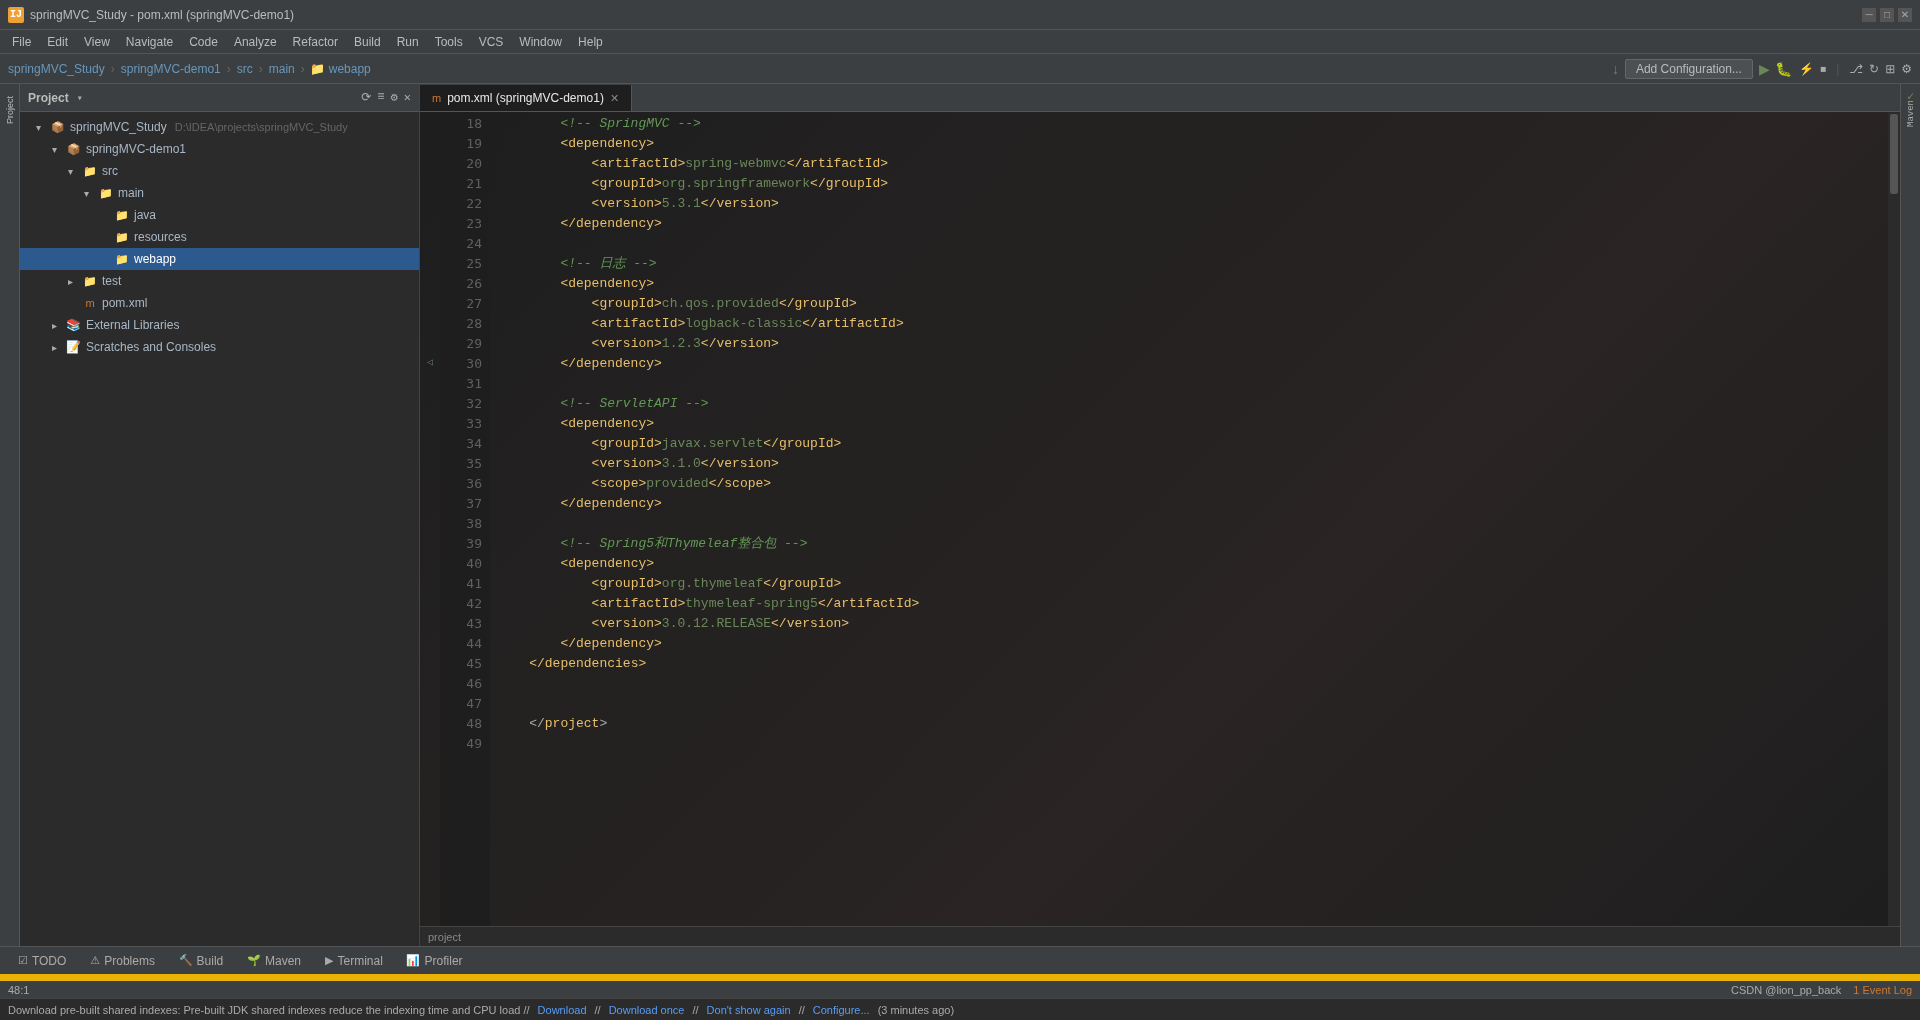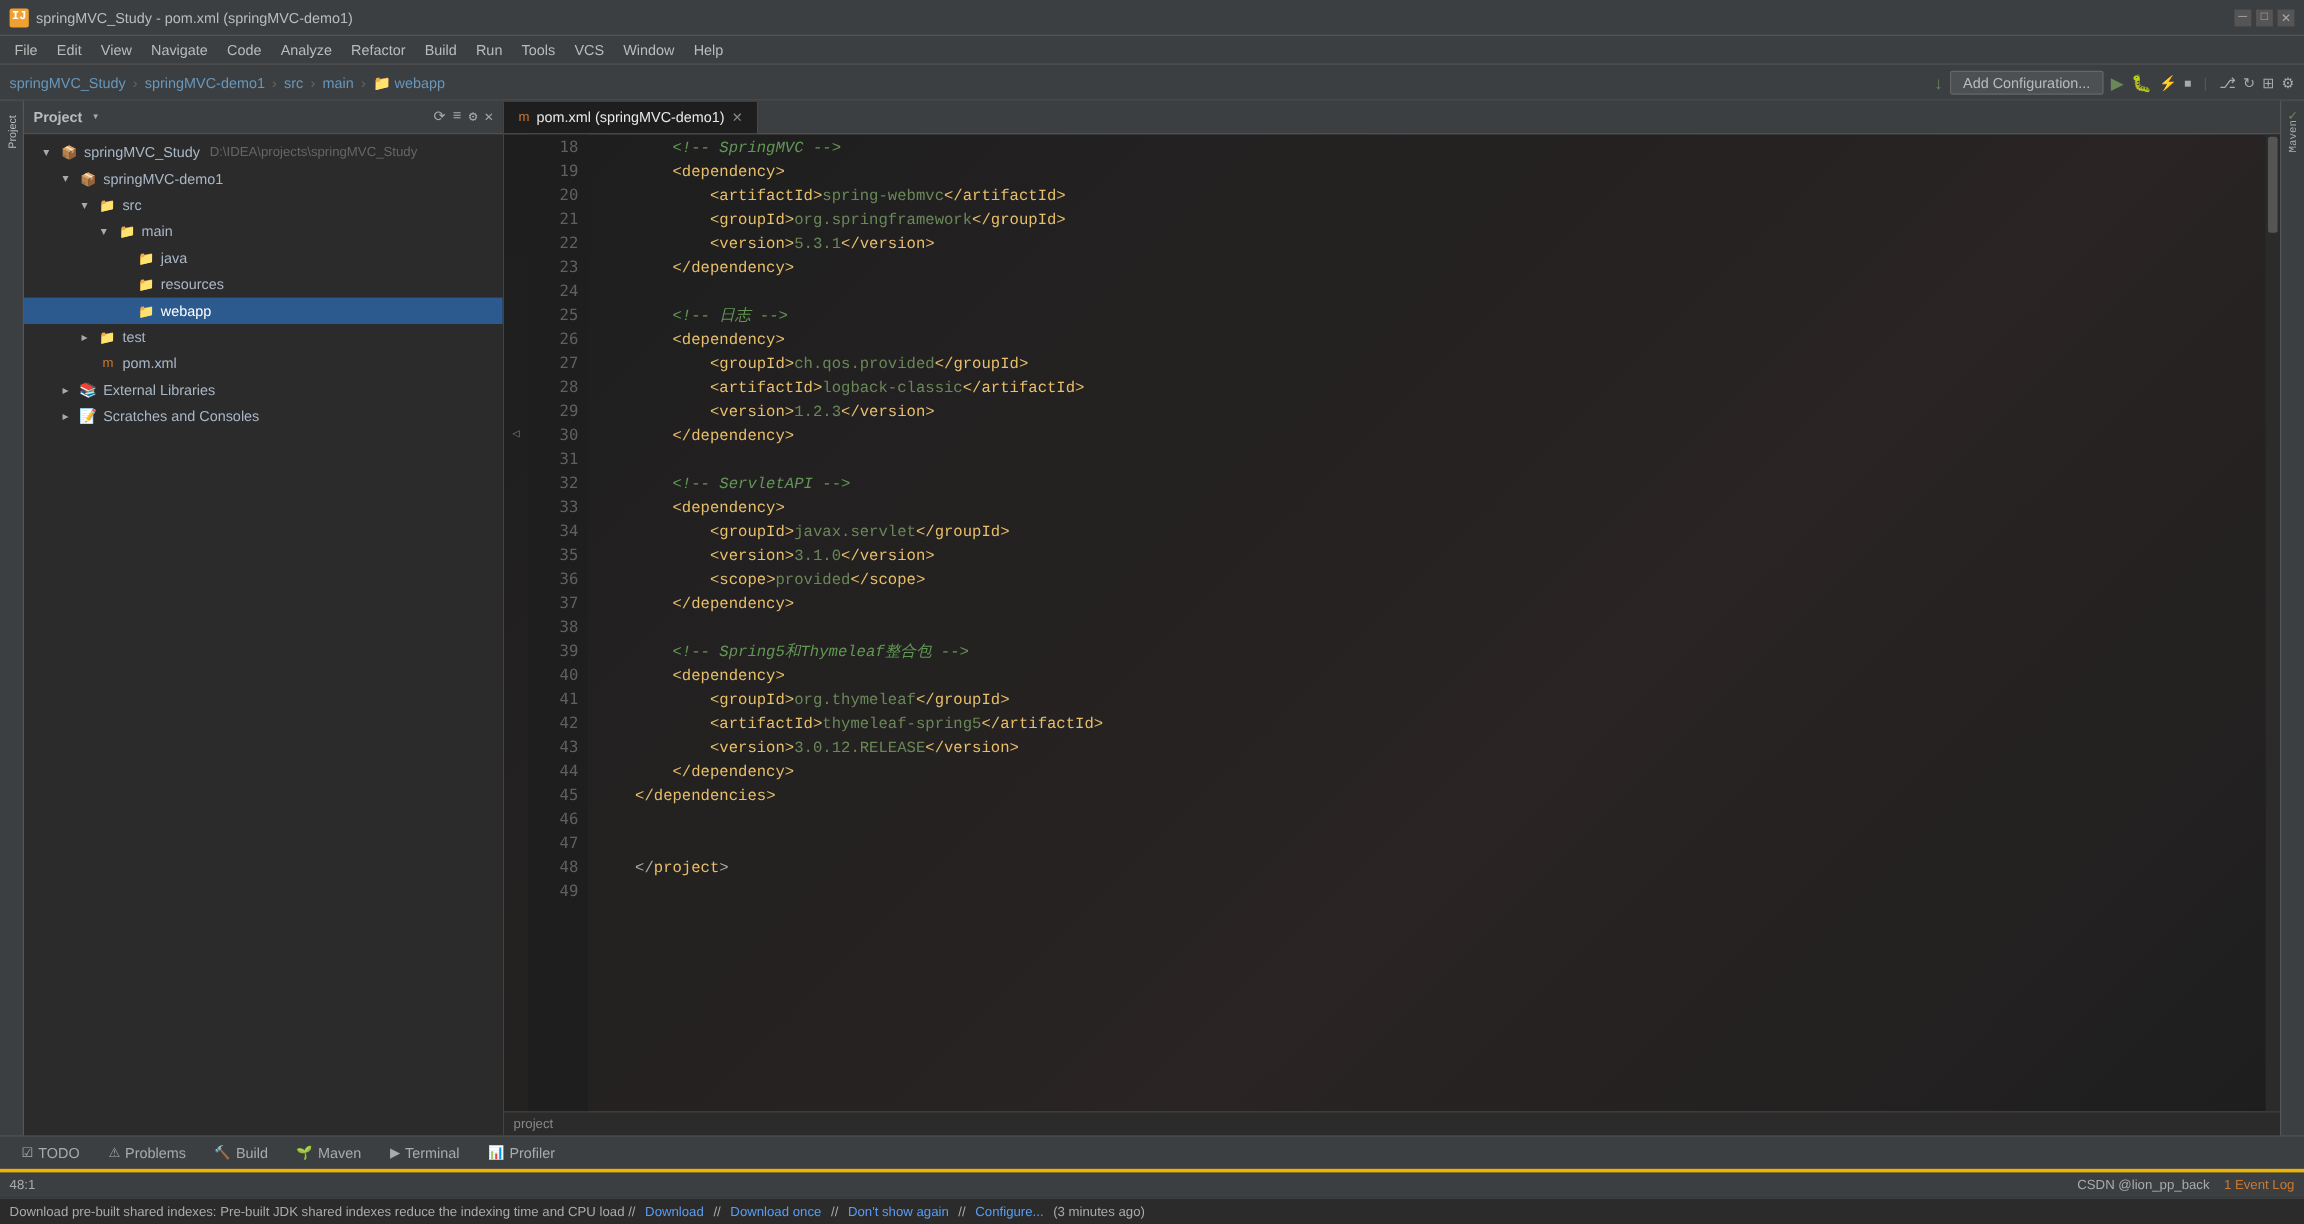--- a/index.html
+++ b/index.html
@@ -298,21 +298,21 @@
     }
 
     
     #status-bar {
       height: 24px;
       background: #3c3f41;
       display: flex;
       align-items: center;
       padding: 0 8px;
       gap: 12px;
-      border-top: 3px solid #eab308;
+      border-top: 7px solid #eab308;
       font-family: Arial, sans-serif;
       font-size: 11px;
       color: #aaa;
     }
     .status-item {
       display: flex;
       align-items: center;
       gap: 4px;
       cursor: pointer;
     }

